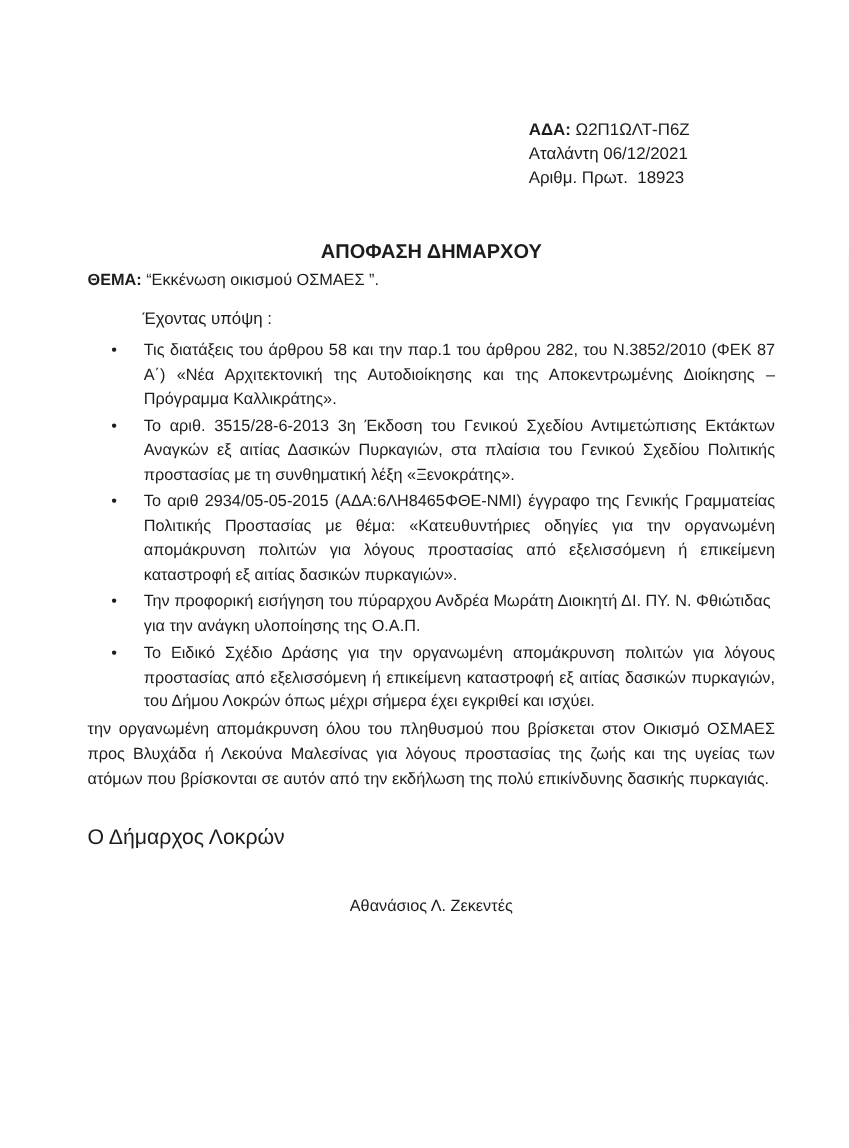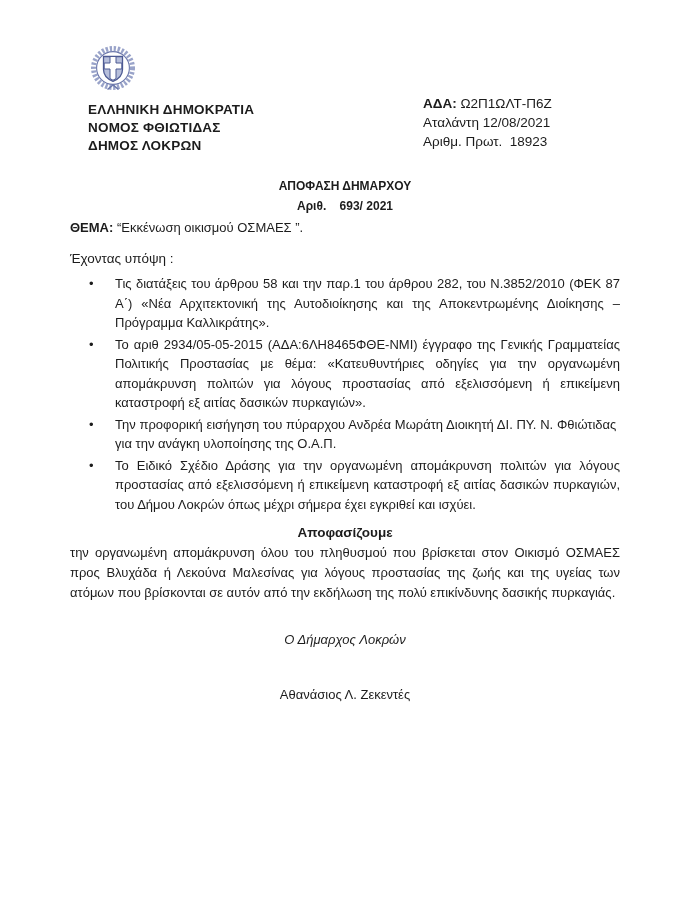--- a/index.html
+++ b/index.html
@@ -39,32 +39,34 @@
   
   .content {
     position: absolute;
     left: 70px;
     top: 176px;
     width: 550px;
   }
   .title-line {
     text-align: center;
     font-weight: 700;
-    font-size: 12px;
+    font-size: 16px;
     line-height: 20px;
+    margin-top: 16px;
   }
   .subject {
     margin-top: 2px;
     font-size: 13px;
     line-height: 19px;
   }
   .preamble {
     margin-top: 12px;
     font-size: 13.5px;
     line-height: 19px;
+    margin-left: 44px;
   }
   ul.considerations {
     list-style: none;
     margin-top: 6px;
   }
   ul.considerations li {
     position: relative;
     padding-left: 45px;
     text-align: justify;
     font-size: 13px;
@@ -86,79 +88,64 @@
     line-height: 19px;
   }
   .decision-body {
     margin-top: 1px;
     text-align: justify;
     font-size: 13px;
     line-height: 20px;
   }
   .sig-role {
     margin-top: 27px;
-    text-align: center;
-    font-size: 13px;
+    font-size: 17px;
     line-height: 19px;
-    font-style: italic;
   }
   .sig-name {
     margin-top: 36px;
     text-align: center;
     font-size: 13px;
     line-height: 19px;
   }
 </style>
 </head>
 <body>
 
 <div class="page">
 
-  <div class="header-left">
-    <svg class="emblem" width="50" height="50" viewBox="0 0 50 50" aria-hidden="true">
-      <circle cx="25" cy="24" r="19.5" fill="none" stroke="#99a3c9" stroke-width="5" stroke-dasharray="2.3 1.7"></circle>
-      <circle cx="25" cy="24" r="16.4" fill="none" stroke="#6b77ab" stroke-width="1.1"></circle>
-      <path d="M19.5 45.5 L25 41 L30.5 45.5" fill="none" stroke="#6b77ab" stroke-width="1.6"></path>
-      <path d="M15.5 12.5 h19 v13 q0 8 -9.5 11.8 q-9.5 -3.8 -9.5 -11.8 z" fill="#b7bfdb" stroke="#4d5a93" stroke-width="1.3"></path>
-      <path d="M22 12.5 h6 v6.5 h5.8 v6 h-5.8 v9.6 l-3 1.6 l-3 -1.6 v-9.6 h-5.8 v-6 h5.8 z" fill="#ffffff" stroke="#4d5a93" stroke-width="1"></path>
-    </svg>
-    <div class="org-line">ΕΛΛΗΝΙΚΗ ΔΗΜΟΚΡΑΤΙΑ</div>
-    <div class="org-line">ΝΟΜΟΣ ΦΘΙΩΤΙΔΑΣ</div>
-    <div class="org-line">ΔΗΜΟΣ ΛΟΚΡΩΝ</div>
-  </div>
 
   <div class="header-right">
     <div class="row"><span class="bold">ΑΔΑ:</span> <span>Ω2Π1ΩΛΤ-Π6Ζ</span></div>
-    <div class="row">Αταλάντη 12/08/2021</div>
+    <div class="row">Αταλάντη 06/12/2021</div>
     <div class="row">Αριθμ. Πρωτ.&nbsp; 18923</div>
   </div>
 
   <div class="content">
     <div class="title-line">ΑΠΟΦΑΣΗ ΔΗΜΑΡΧΟΥ</div>
-    <div class="title-line">Αριθ.&nbsp;&nbsp;&nbsp; 693/ 2021</div>
 
     <p class="subject"><span class="bold">ΘΕΜΑ:</span> <span>“Εκκένωση οικισμού ΟΣΜΑΕΣ ”.</span></p>
 
     <p class="preamble">Έχοντας υπόψη :</p>
 
     <ul class="considerations">
 
         <li>Τις διατάξεις του άρθρου 58 και την παρ.1 του άρθρου 282, του Ν.3852/2010 (ΦΕΚ 87 Α΄) «Νέα Αρχιτεκτονική της Αυτοδιοίκησης και της Αποκεντρωμένης Διοίκησης – Πρόγραμμα Καλλικράτης».</li>
 
 
 
+        <li>Το αριθ. 3515/28-6-2013 3η Έκδοση του Γενικού Σχεδίου Αντιμετώπισης Εκτάκτων Αναγκών εξ αιτίας Δασικών Πυρκαγιών, στα πλαίσια του Γενικού Σχεδίου Πολιτικής προστασίας με τη συνθηματική λέξη «Ξενοκράτης».</li>
 
         <li>Το αριθ 2934/05-05-2015 (ΑΔΑ:6ΛΗ8465ΦΘΕ-ΝΜΙ) έγγραφο της Γενικής Γραμματείας Πολιτικής Προστασίας με θέμα: «Κατευθυντήριες οδηγίες για την οργανωμένη απομάκρυνση πολιτών για λόγους προστασίας από εξελισσόμενη ή επικείμενη καταστροφή εξ αιτίας δασικών πυρκαγιών».</li>
 
 
         <li>Την προφορική εισήγηση του πύραρχου Ανδρέα Μωράτη Διοικητή ΔΙ. ΠΥ. Ν. Φθιώτιδας&nbsp; για την ανάγκη υλοποίησης της Ο.Α.Π.</li>
 
         <li>Το Ειδικό Σχέδιο Δράσης για την οργανωμένη απομάκρυνση πολιτών για λόγους προστασίας από εξελισσόμενη ή επικείμενη καταστροφή εξ αιτίας δασικών πυρκαγιών, του Δήμου Λοκρών όπως μέχρι σήμερα έχει εγκριθεί και ισχύει.</li>
       </ul>
 
-    <div class="decision-heading">Αποφασίζουμε</div>
     <p class="decision-body">την οργανωμένη απομάκρυνση όλου του πληθυσμού που βρίσκεται στον Οικισμό ΟΣΜΑΕΣ προς Βλυχάδα ή Λεκούνα Μαλεσίνας για λόγους προστασίας της ζωής και της υγείας των ατόμων που βρίσκονται σε αυτόν από την εκδήλωση της πολύ επικίνδυνης δασικής πυρκαγιάς.</p>
 
     <div class="sig-role">Ο Δήμαρχος Λοκρών</div>
     <div class="sig-name">Αθανάσιος Λ. Ζεκεντές</div>
   </div>
 
 </div>
 
 </body></html>

